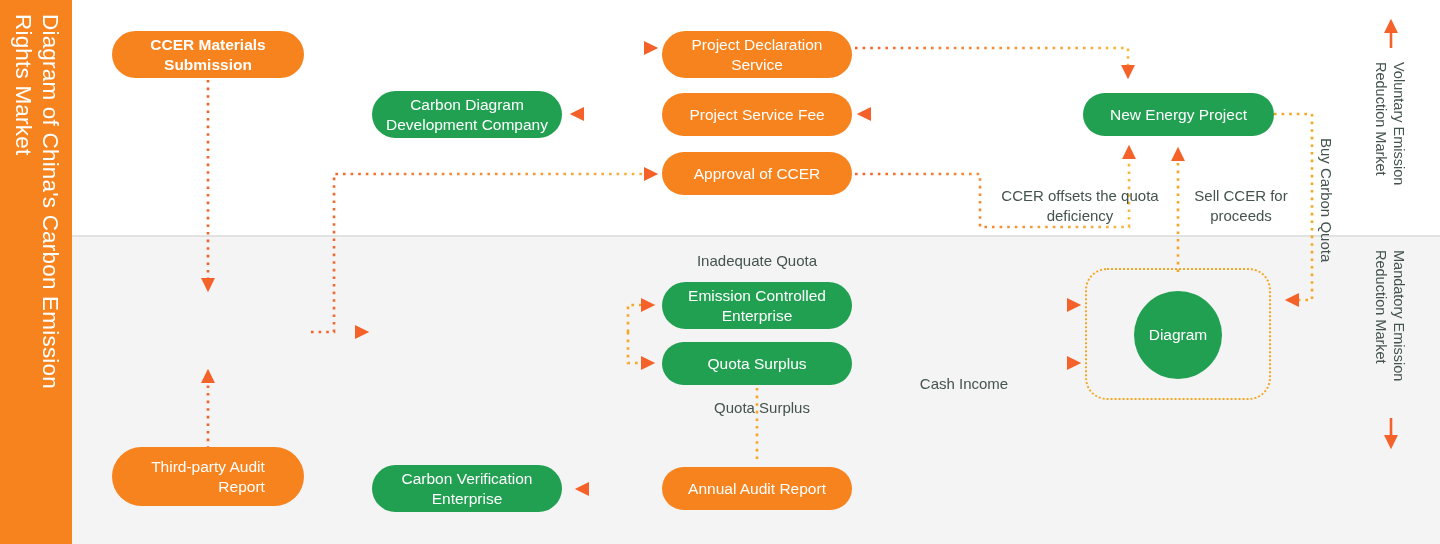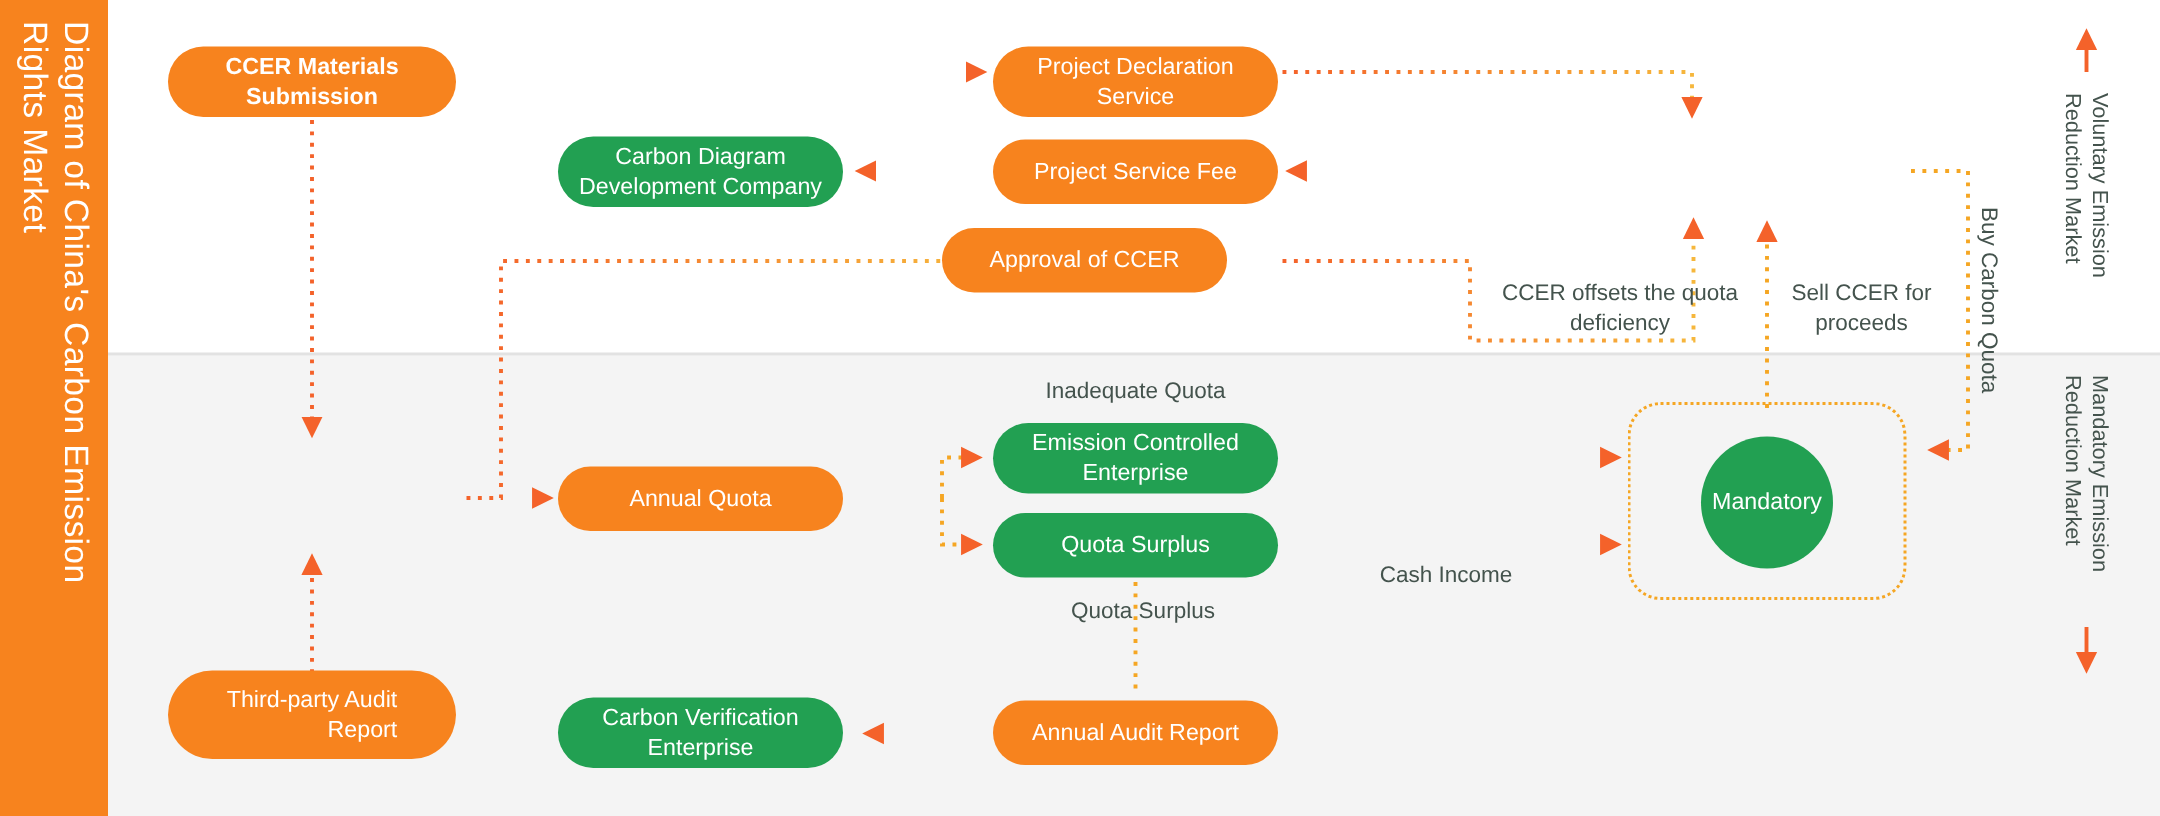--- a/index.html
+++ b/index.html
@@ -119,33 +119,33 @@
 Submission</div>
 
   <div class="node orange" style="left: 662px; top: 31px; width: 190px; height: 47px; white-space: pre-line;">Project Declaration
 Service</div>
 
   <div class="node green" style="left: 372px; top: 91px; width: 190px; height: 47px; white-space: pre-line;">Carbon Diagram
 Development Company</div>
 
   <div class="node orange" style="left: 662px; top: 93px; width: 190px; height: 43px; white-space: pre-line;">Project Service Fee</div>
 
-  <div class="node orange" style="left: 628px; top: 152px; width: 190px; height: 43px; white-space: pre-line;">Approval of CCER</div>
+  <div class="node orange" style="left: 662px; top: 152px; width: 190px; height: 43px; white-space: pre-line;">Approval of CCER</div>
+
+  <div class="node green" style="left: 1083px; top: 93px; width: 191px; height: 43px; white-space: pre-line;">New Energy Project</div>
 
 
-
-  <div class="node orange" style="left: 372px; top: 311px; width: 190px; height: 43px; white-space: pre-line;">Annual Quota</div>
 
   <div class="node green" style="left: 662px; top: 282px; width: 190px; height: 47px; white-space: pre-line;">Emission Controlled
 Enterprise</div>
 
   <div class="node green" style="left: 662px; top: 342px; width: 190px; height: 43px; white-space: pre-line;">Quota Surplus</div>
 
   <div class="dashbox" style="left:1085px;top:268px;width:186px;height:132px;"></div>
-  <div class="circle" style="left:1134px;top:291px;width:88px;height:88px;">Mandatory</div>
+  <div class="circle" style="left:1134px;top:291px;width:88px;height:88px;">Diagram</div>
 
   <div class="node orange" style="left: 112px; top: 447px; width: 192px; height: 59px; white-space: pre-line; text-align: right;">Third-party Audit
 Report</div>
 
   <div class="node green" style="left: 372px; top: 465px; width: 190px; height: 47px; white-space: pre-line;">Carbon Verification
 Enterprise</div>
 
   <div class="node orange" style="left: 662px; top: 467px; width: 190px; height: 43px; white-space: pre-line;">Annual Audit Report</div>
 
   <div class="lbl" style="left:1182px;top:186px;width:118px;white-space:pre-line;">Sell CCER for

